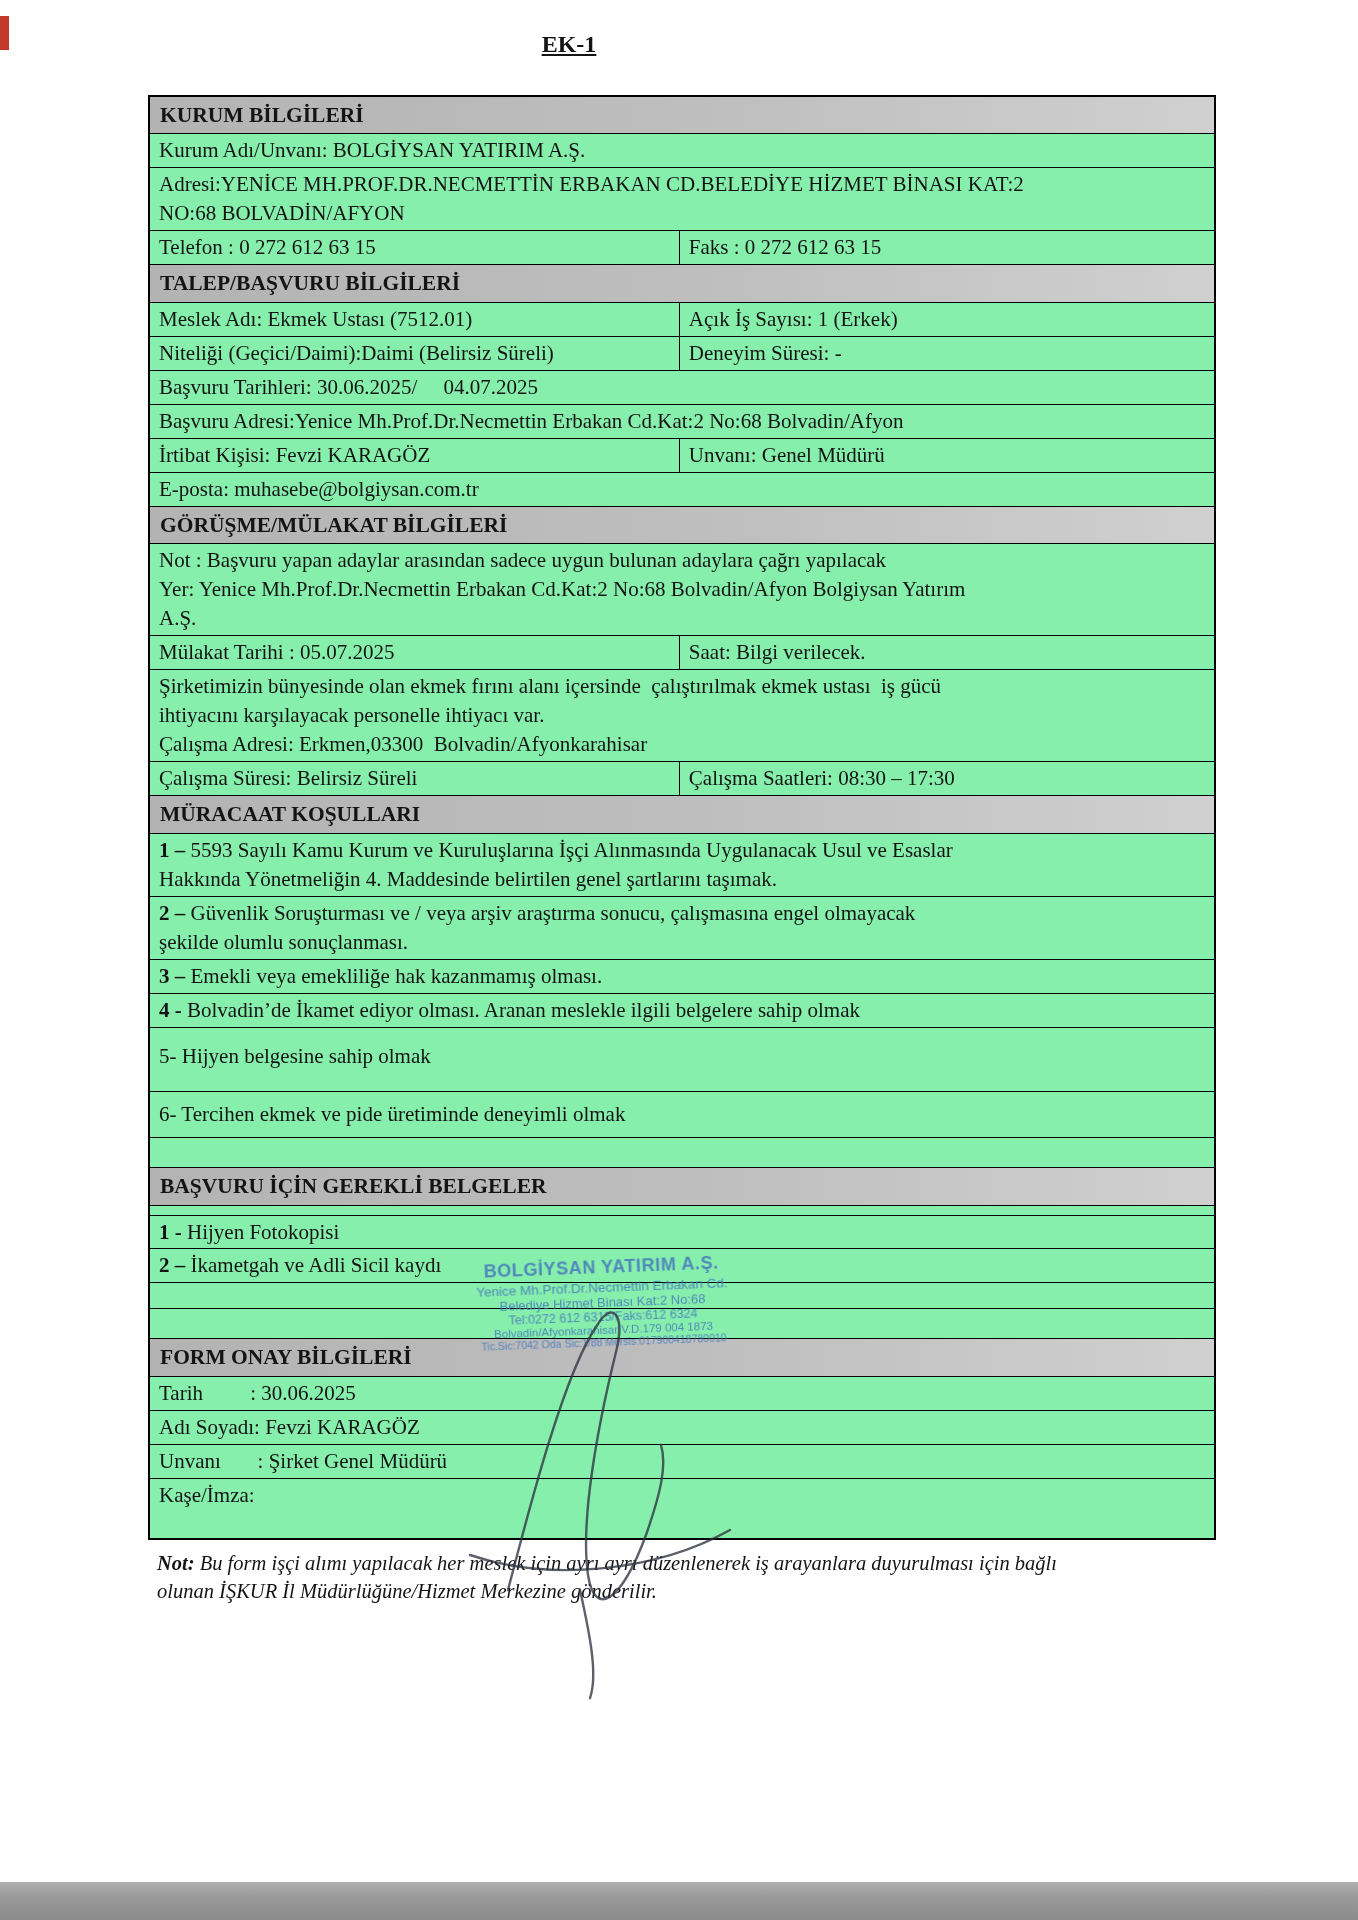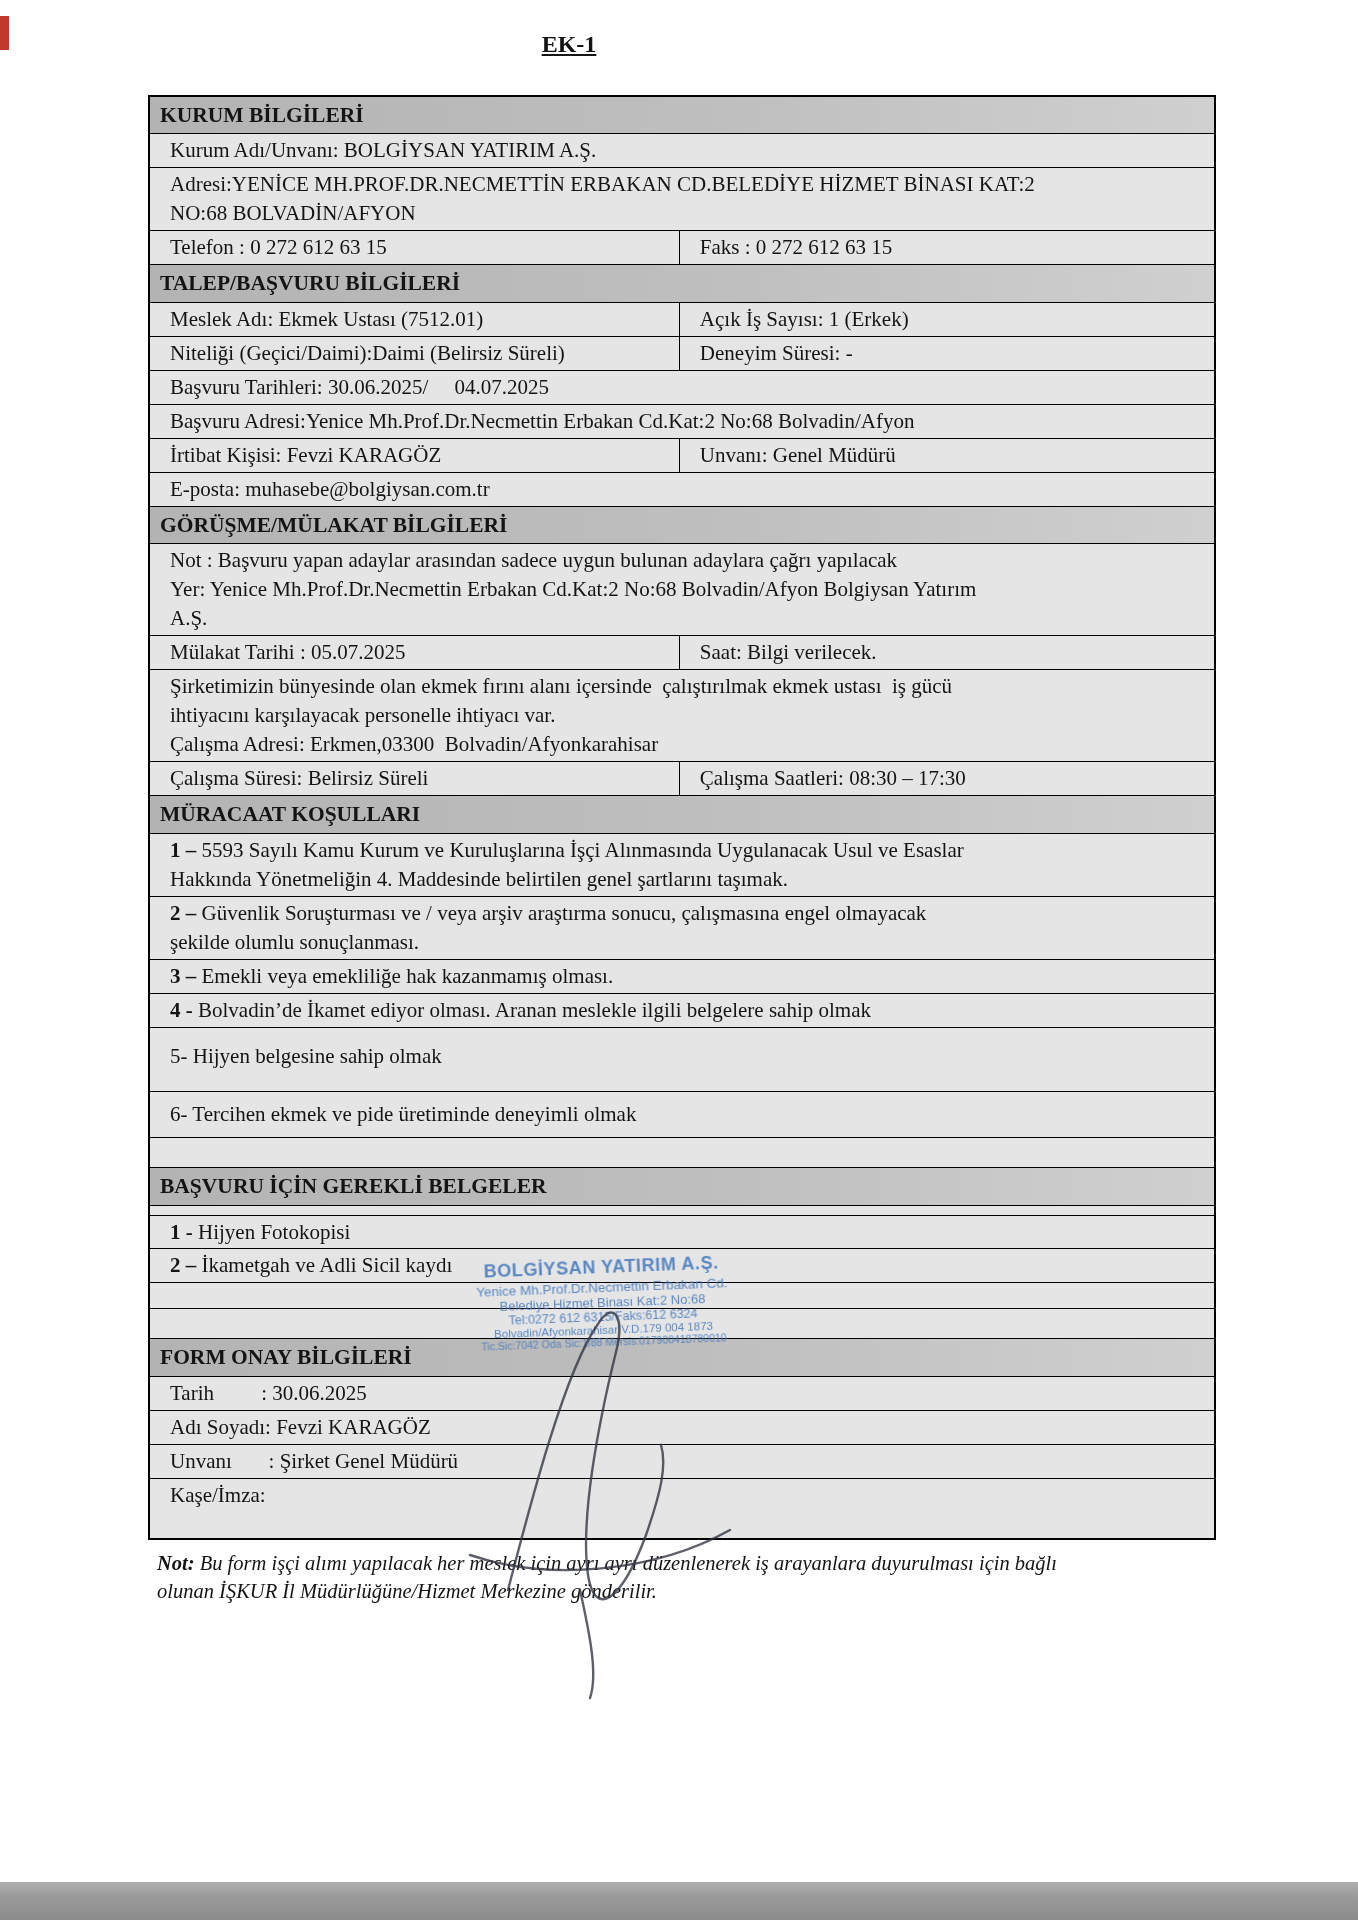--- a/index.html
+++ b/index.html
@@ -10,26 +10,26 @@
     padding:30px 0 0 148px;
   }
   
   .titles { width:842px; text-align:center; }
   .form-code { font-size:24px; font-weight:bold; line-height:1.2;text-decoration:underline; }
   .form-title { font-size:28px; font-weight:bold; line-height:1.25; margin-top:4px; letter-spacing:0.2px; }
 
   
   .form-table {
     position:relative; width:1068px; margin-top:36px;
-    border:2.5px solid #000; box-sizing:border-box; background:#e5e5e5;
+    border:2.5px solid #000; box-sizing:border-box; background:#86efac;
   }
   .row { display:flex; border-top:1.6px solid #000; box-sizing:border-box; }
   .row:first-child { border-top:none; }
   .cell {
-    box-sizing:border-box; flex:1 1 auto; padding:2px 20px;
+    box-sizing:border-box; flex:1 1 auto; padding:2px 9px;
     font-size:21px; line-height:1.38; white-space:pre-wrap;
   }
   .cell.left { flex:0 0 49.8%; border-right:1.6px solid #000; }
   .cell.sh {
     background:linear-gradient(90deg,#b3b3b3 0%,#bfbfbf 55%,#d0d0d0 100%);
     font-weight:bold; font-size:21.5px; padding:4px 10px 3px;
   }
   .num { font-weight:bold; }
 
   

